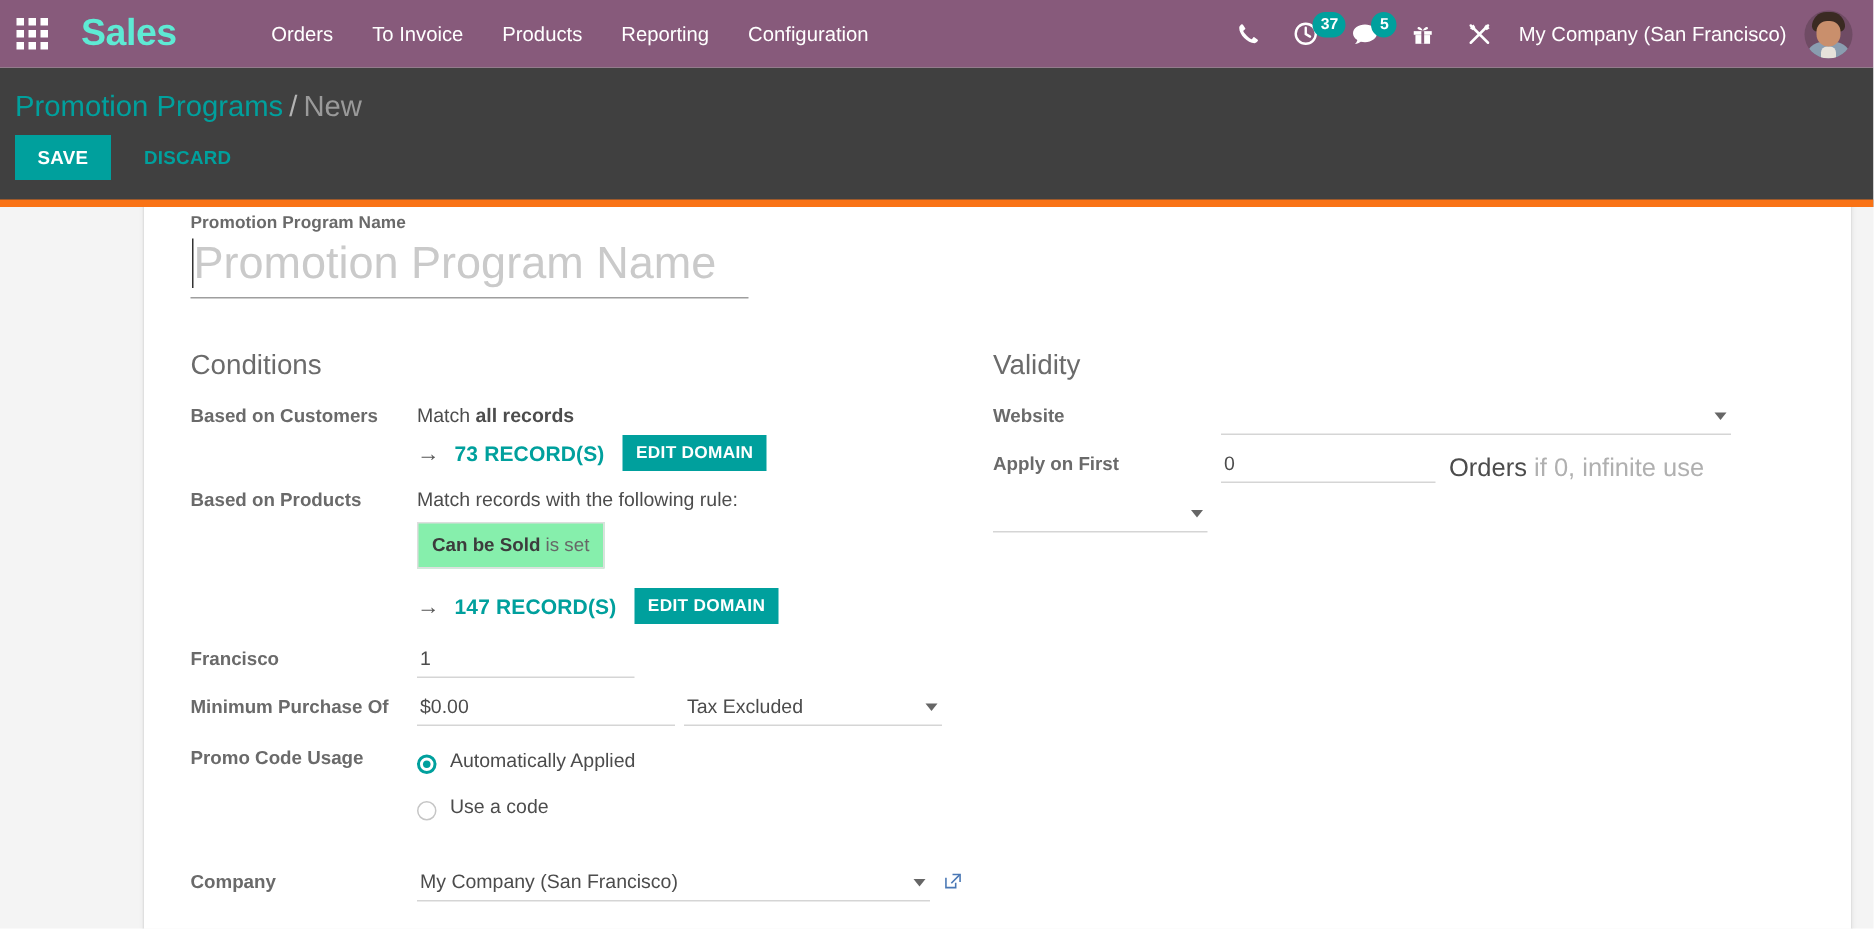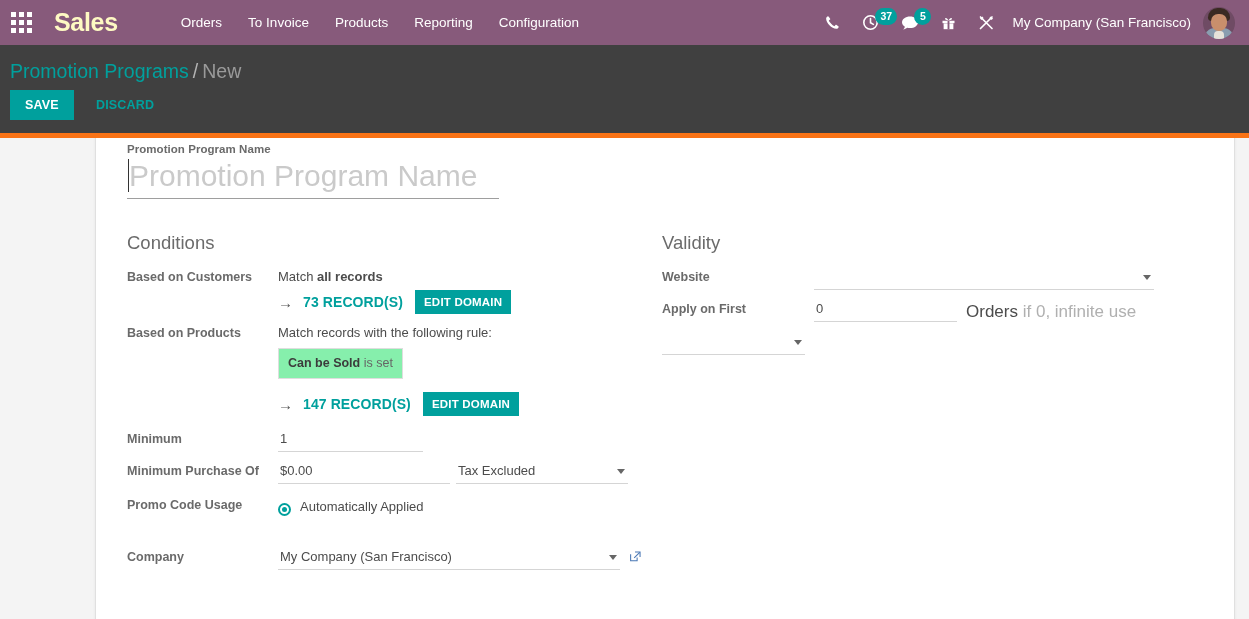--- a/index.html
+++ b/index.html
@@ -34,21 +34,21 @@
     gap: 3px;
   }
   .grid-icon i { display: block; background: #ffffff; width: 5px; height: 5px; }
 
   #brand {
     font-size: 25px;
     font-weight: bold;
     letter-spacing: -0.3px;
     padding: 0 12px 0 12px;
     line-height: 45px;
-    color: #fef9c3;
+    color: #5eead4;
     cursor: pointer;
   }
   #main-menus { display: flex; align-items: center; margin-left: 38px; height: 45px; }
   .menu-item {
     font-size: 13.5px;
     padding: 0 13px;
     line-height: 45px;
     color: #ffffff;
     cursor: pointer;
     white-space: nowrap;
@@ -444,21 +444,21 @@
               <div class="domain-chip"><b>Can be Sold</b> <span>is set</span></div>
               <div class="records-row" style="padding-top:13px;">
                 <span class="arrow-icon">→</span>
                 <span class="record-count">147 RECORD(S)</span>
                 <button class="edit-domain-btn">EDIT DOMAIN</button>
               </div>
             </div>
           </div>
 
           <div class="frow" style="margin-top:4px;">
-            <div class="flabel">Minimum</div>
+            <div class="flabel">Francisco</div>
             <div class="fval">
               <input class="finput w-qty" type="text" value="1" style="">
             </div>
           </div>
 
           <div class="frow" style="margin-top:5px;">
             <div class="flabel">Minimum Purchase Of</div>
             <div class="fval inline-row">
               <input class="finput w-money" type="text" value="$0.00" style="">
               <span class="select-wrap" style="margin-left:6px;">
@@ -467,20 +467,24 @@
               </span>
             </div>
           </div>
 
           <div class="frow" style="margin-top:7px;">
             <div class="flabel">Promo Code Usage</div>
             <div class="fval">
               <div class="radio-row">
                 <span class="radio on"></span>
                 <span class="radio-label">Automatically Applied</span>
+              </div>
+              <div class="radio-row">
+                <span class="radio"></span>
+                <span class="radio-label">Use a code</span>
               </div>
             </div>
           </div>
 
           <div class="frow" style="margin-top:24px;">
             <div class="flabel">Company</div>
             <div class="fval inline-row">
               <span class="select-wrap">
                 <input class="finput w-company" type="text" value="My Company (San Francisco)" style="">
                 <span class="select-caret"></span>

